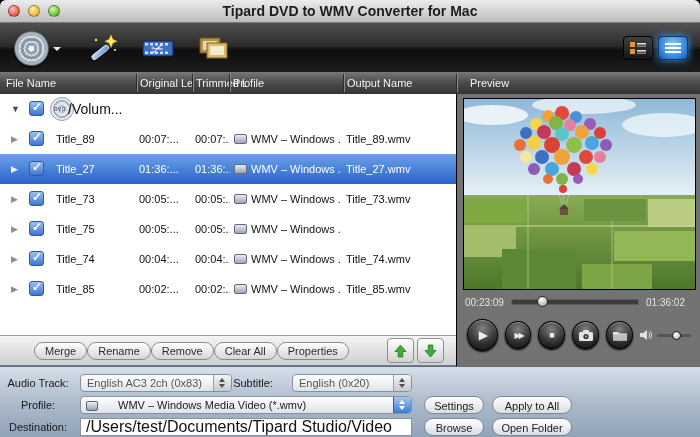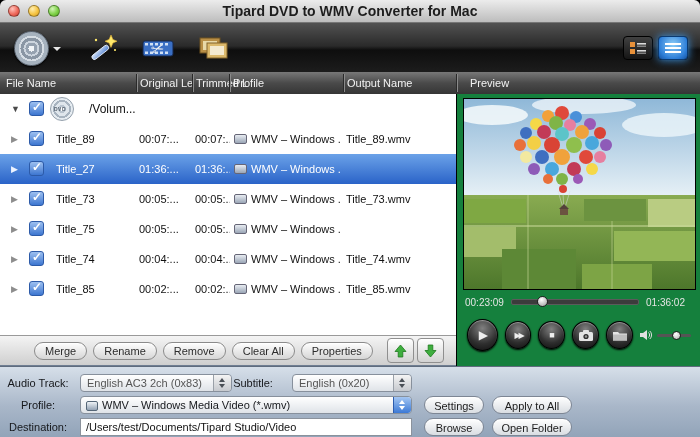--- a/index.html
+++ b/index.html
@@ -43,30 +43,30 @@
   .c-name{left:56px;width:80px}
   .c-orig{left:139px;width:52px}
   .c-trim{left:195px;width:35px}
   .picon{position:absolute;left:234px;top:10px;width:13px;height:10px;border:1px solid #667;box-sizing:border-box;border-radius:2px;background:linear-gradient(#e8ecf2,#9aa6b6)}
   .c-prof{left:251px;width:90px}
   .c-out{left:346px;width:106px}
   .rootrow{height:30px}
   .dvdic{position:absolute;left:50px;top:3px;width:24px;height:24px;border-radius:50%;border:1px solid #94a0ac;box-sizing:border-box;
     background:radial-gradient(circle,#fff 0 2px,#b9c4cf 2px 4px,#dfe6ec 4px 7px,#a8b4c0 7px 9px,#e6ecf1 9px 12px)}
   .dvdic::after{content:"DVD";position:absolute;left:3px;top:8px;font-size:5px;font-weight:bold;color:#55616e;letter-spacing:.5px}
-  .rootrow .c-name{left:89px;font-size:12px}
-
-  
-  .actionbar{position:absolute;top:335px;left:0;width:456px;height:31px;background:linear-gradient(#f4f4f4,#cfcfcf);border-top:1px solid #9a9a9a;border-bottom:1px solid #6f7e92;display:flex;align-items:center;padding-left:34px;gap:6px;box-sizing:border-box}
+  .rootrow .c-name{left:68px;font-size:14px}
+
+  
+  .actionbar{position:absolute;top:335px;left:0;width:456px;height:31px;background:linear-gradient(#f4f4f4,#cfcfcf);border-top:1px solid #9a9a9a;border-bottom:1px solid #6f7e92;display:flex;align-items:center;padding-left:34px;box-sizing:border-box}
   .pill{height:18px;line-height:16px;border-radius:9px;border:1px solid #8b8b8b;background:linear-gradient(#fefefe,#d6d6d6);font-size:11px;color:#2c2c2c;padding:0 10px;box-shadow:inset 0 1px 0 rgba(255,255,255,.8)}
   .arrowbtns{margin-left:auto;margin-right:12px;display:flex;gap:3px}
   .arrowbtn{width:25px;height:23px;border-radius:4px;border:1px solid #8f8f8f;background:linear-gradient(#ffffff,#d2d2d2);display:flex;align-items:center;justify-content:center;box-shadow:inset 0 1px 0 #fff}
 
   
-  .pvpanel{position:absolute;left:456px;top:94px;width:244px;height:272px;background:#15803d;border-left:1px solid #000}
+  .pvpanel{position:absolute;left:456px;top:94px;width:244px;height:272px;background:#737373;border-left:1px solid #000}
   .video{position:absolute;left:6px;top:4px;width:231px;height:190px;border:1px solid #000;background:#9fc3dd;overflow:hidden}
   .timeline{position:absolute;left:0;right:0;top:200px;height:16px;display:flex;align-items:center;font-size:10px;color:#e4e4e4}
   .t-cur{margin-left:8px}
   .t-tot{margin-right:16px}
   .sl-track{flex:1;height:4px;margin:0 7px;border-radius:2px;background:#3c3c3c;border:1px solid #5b5b5b;position:relative}
   .sl-thumb{position:absolute;top:-4px;width:11px;height:11px;border-radius:50%;border:1px solid #222;box-sizing:border-box;background:radial-gradient(circle at 40% 30%,#fff,#b9b9b9 70%,#8a8a8a)}
   .controls{position:absolute;left:0;right:0;top:224px;height:34px;display:flex;align-items:center;padding:0 10px;gap:7px}
   .cbtn{width:26px;height:26px;border-radius:50%;border:1px solid #000;color:#eee;display:flex;align-items:center;justify-content:center;
     background:radial-gradient(circle at 50% 28%,#808080,#2e2e2e 60%,#0e0e0e);box-shadow:inset 0 1px 1px rgba(255,255,255,.4),0 1px 2px #000}
   .cbtn.play{width:30px;height:30px;font-size:12px}
@@ -81,22 +81,22 @@
   .bottom{position:absolute;left:0;right:0;top:366px;height:71px;background:linear-gradient(#d6dfe9,#a9b7c9 55%,#91a3b8);border-top:1px solid #5f6c7e;font-size:11px;color:#16181c}
   .blabel{position:absolute;width:72px;text-align:center;line-height:18px}
   .popup{position:absolute;height:18px;border-radius:4px;border:1px solid #87909c;background:linear-gradient(#ffffff,#dfe3e8);box-sizing:border-box;line-height:16px;padding:0 20px 0 6px;white-space:nowrap;overflow:hidden}
   .pop-widget{position:absolute;right:0;top:0;bottom:0;width:17px;border-radius:0 3px 3px 0;background:linear-gradient(#a4c6f2,#3b79d6);border-left:1px solid #2c5cae}
   .pop-widget.gray{background:linear-gradient(#f4f4f4,#c6c9ce);border-left:1px solid #9aa0a8}
   .pop-widget::before{content:"";position:absolute;left:5px;top:3px;border:3.5px solid transparent;border-top-width:0;border-bottom:4px solid #fff}
   .pop-widget::after{content:"";position:absolute;left:5px;bottom:3px;border:3.5px solid transparent;border-bottom-width:0;border-top:4px solid #fff}
   .pop-widget.gray::before{border-bottom-color:#4a4f56}
   .pop-widget.gray::after{border-top-color:#4a4f56}
   .wmvic{position:absolute;left:5px;top:4px;width:12px;height:10px;border:1px solid #567;box-sizing:border-box;border-radius:2px;background:linear-gradient(#eef2f6,#93a2b4)}
-  .popup.w-icon{padding-left:21px}
-  .dest-input{position:absolute;height:18px;box-sizing:border-box;border:1px solid #8b929c;background:#fff;font-size:11px;font-family:"Liberation Sans",sans-serif;padding:0 5px;color:#111}
+  .popup.w-icon{padding-left:37px}
+  .dest-input{position:absolute;height:18px;box-sizing:border-box;border:1px solid #8b929c;background:#fff;font-size:16px;font-family:"Liberation Sans",sans-serif;padding:0 5px;color:#111}
   .bpill{position:absolute;height:18px;line-height:16px;text-align:center;border-radius:9px;border:1px solid #7d8694;background:linear-gradient(#ffffff,#d9dde2);box-sizing:border-box;font-size:11px;color:#1c1c1c;box-shadow:inset 0 1px 0 #fff}
 </style>
 </head>
 <body>
 
 <div class="win">
 
   <div class="titlebar">
     <div class="traffic">
       <div class="light l-red"></div>
@@ -204,20 +204,21 @@
     </div>
 
     <div class="trow selected" style="top:60px">
       <span class="tri">▶</span>
       <span class="cb"></span>
       <span class="cell c-name">Title_27</span>
       <span class="cell c-orig">01:36:...</span>
       <span class="cell c-trim">01:36:...</span>
       <span class="picon"></span>
       <span class="cell c-prof">WMV – Windows ...</span>
+      <span class="cell c-out">Title_27.wmv</span>
     </div>
 
     <div class="trow" style="top:90px">
       <span class="tri">▶</span>
       <span class="cb"></span>
       <span class="cell c-name">Title_73</span>
       <span class="cell c-orig">00:05:...</span>
       <span class="cell c-trim">00:05:...</span>
       <span class="picon"></span>
       <span class="cell c-prof">WMV – Windows ...</span>

